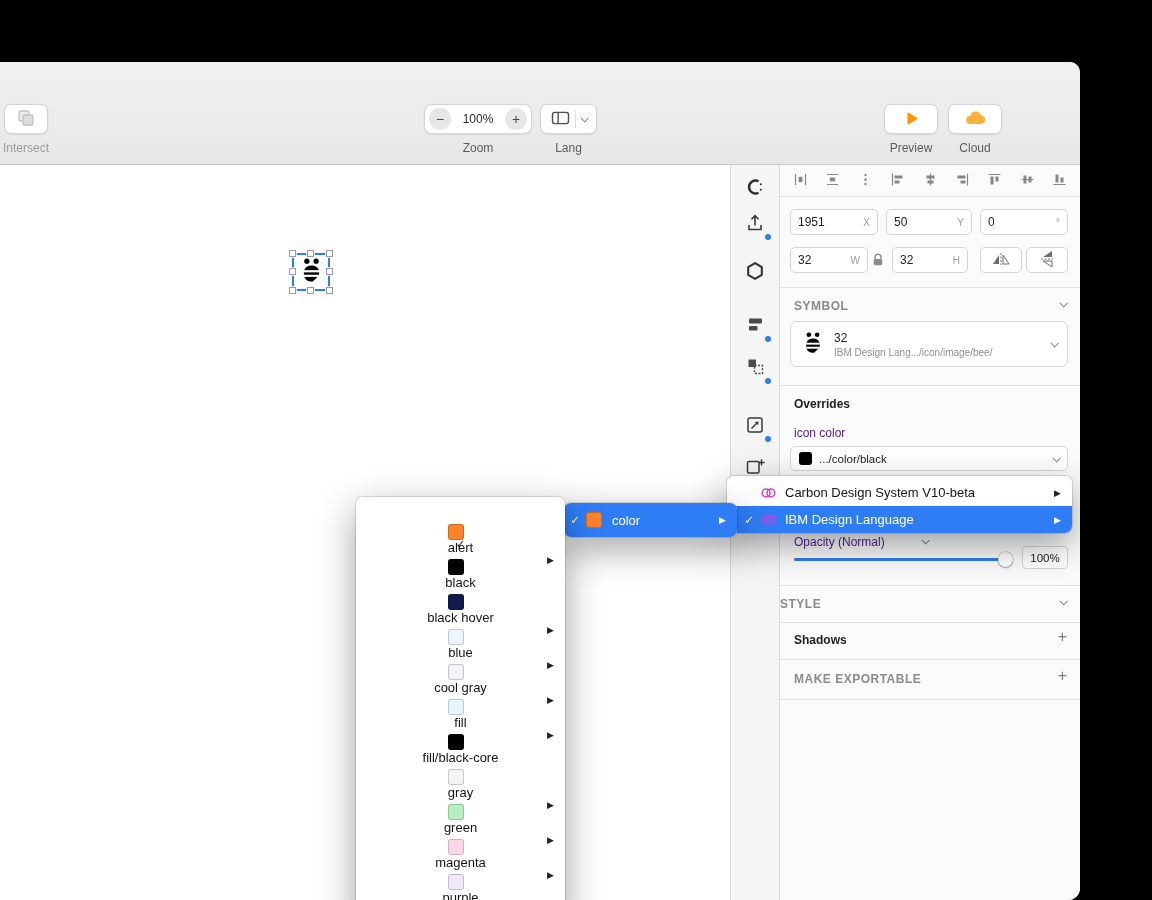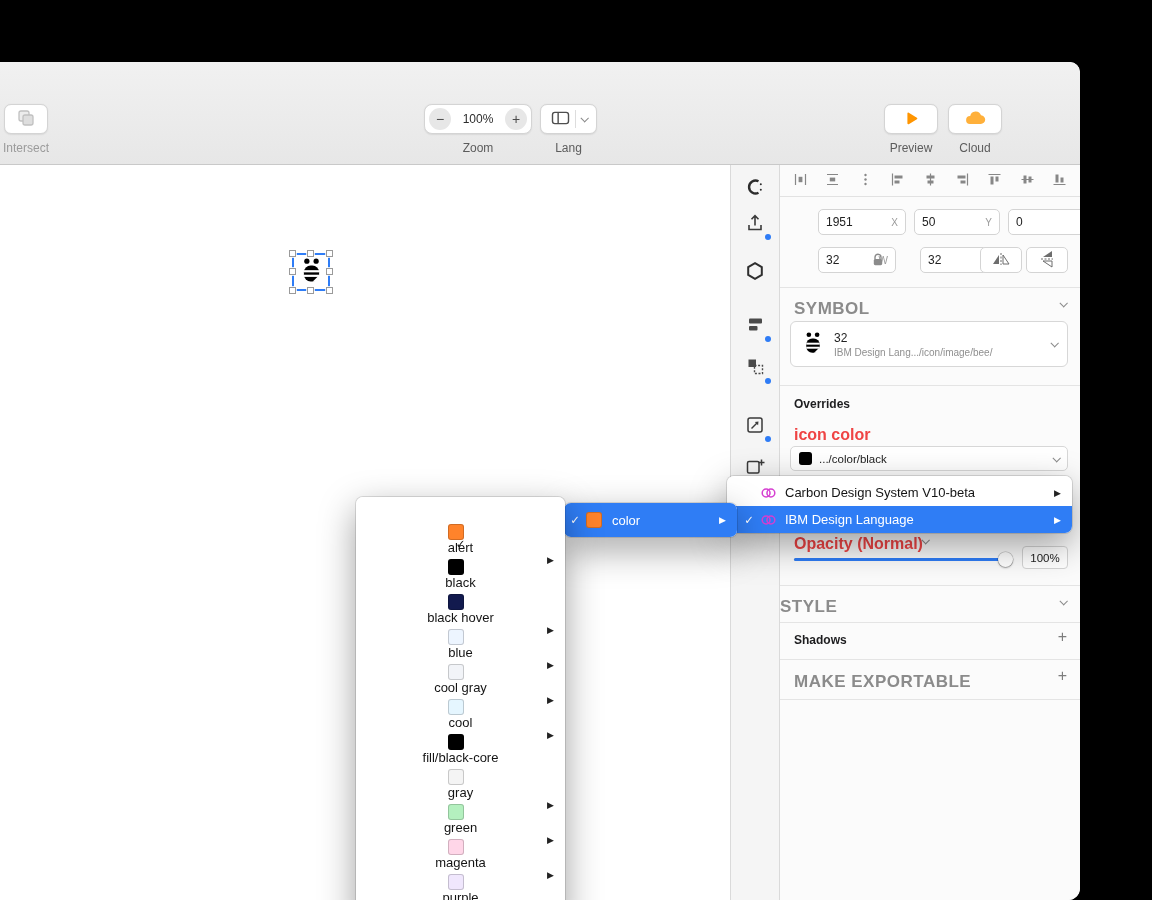--- a/index.html
+++ b/index.html
@@ -102,31 +102,31 @@
   .align-row {
     position:absolute; top:0; left:0; right:0; height:32px;
     display:flex; align-items:center; justify-content:space-between;
     padding:0 13px; border-bottom:1px solid #e2e2e2;
   }
   .divider { position:absolute; left:0; right:0; height:1px; background:#e4e4e4; }
 
   .field {
     position:absolute; height:26px; background:#fff;
     border:1px solid #d4d4d4; border-radius:5px;
-    display:flex; align-items:center; padding:0 7px; font-size:12px; color:#222;margin-left:28px;
+    display:flex; align-items:center; padding:0 7px; font-size:12px; color:#222;
   }
   .field .unit { margin-left:auto; color:#9b9b9b; font-size:10px; padding-left:4px; }
   .sq-btn {
     position:absolute; height:26px; background:#fff;
     border:1px solid #d4d4d4; border-radius:5px;
     display:flex; align-items:center; justify-content:center;
   }
-  .sec-head { position:absolute; font-size:17px; font-weight:bold; color:#8b8b8b; letter-spacing:.5px; }
+  .sec-head { position:absolute; font-size:12px; font-weight:bold; color:#8b8b8b; letter-spacing:.5px; }
   .bold-label { position:absolute; font-size:12px; font-weight:bold; color:#1d1d1f; }
-  .plain-label { position:absolute; font-size:16px; color:#ef4444;font-weight:bold; }
+  .plain-label { position:absolute; font-size:12px; color:#4c1d95; }
   .plus-glyph { position:absolute; font-size:16px; color:#7d7d7d; font-weight:normal; }
 
   .symbol-box {
     position:absolute; left:10px; top:156px; width:278px; height:46px;
     background:#fff; border:1px solid #d7d7d7; border-radius:6px;
     display:flex; align-items:center; padding:0 10px; gap:9px;
   }
   .symbol-title { font-size:12px; color:#222; }
   .symbol-path { font-size:10px; color:#8f8f8f; margin-top:2px; white-space:nowrap; }
 
@@ -581,21 +581,21 @@
     </div>
     <div class="menu-item">
       <span class="mi-check" style="visibility: hidden;">✓</span>
       <span class="mi-swatch" style="background: rgb(242, 244, 248);"></span>
       <span>cool gray</span>
       <span class="mi-arrow">▶</span>
     </div>
     <div class="menu-item">
       <span class="mi-check" style="visibility: hidden;">✓</span>
       <span class="mi-swatch" style="background: rgb(229, 246, 255);"></span>
-      <span>cool</span>
+      <span>fill</span>
       <span class="mi-arrow">▶</span>
     </div>
     <div class="menu-item">
       <span class="mi-check" style="visibility: hidden;">✓</span>
       <span class="mi-swatch" style="background: rgb(0, 0, 0);"></span>
       <span>fill/black-core</span>
       <span class="mi-arrow" style="visibility: hidden;">▶</span>
     </div>
     <div class="menu-item">
       <span class="mi-check" style="visibility: hidden;">✓</span>

